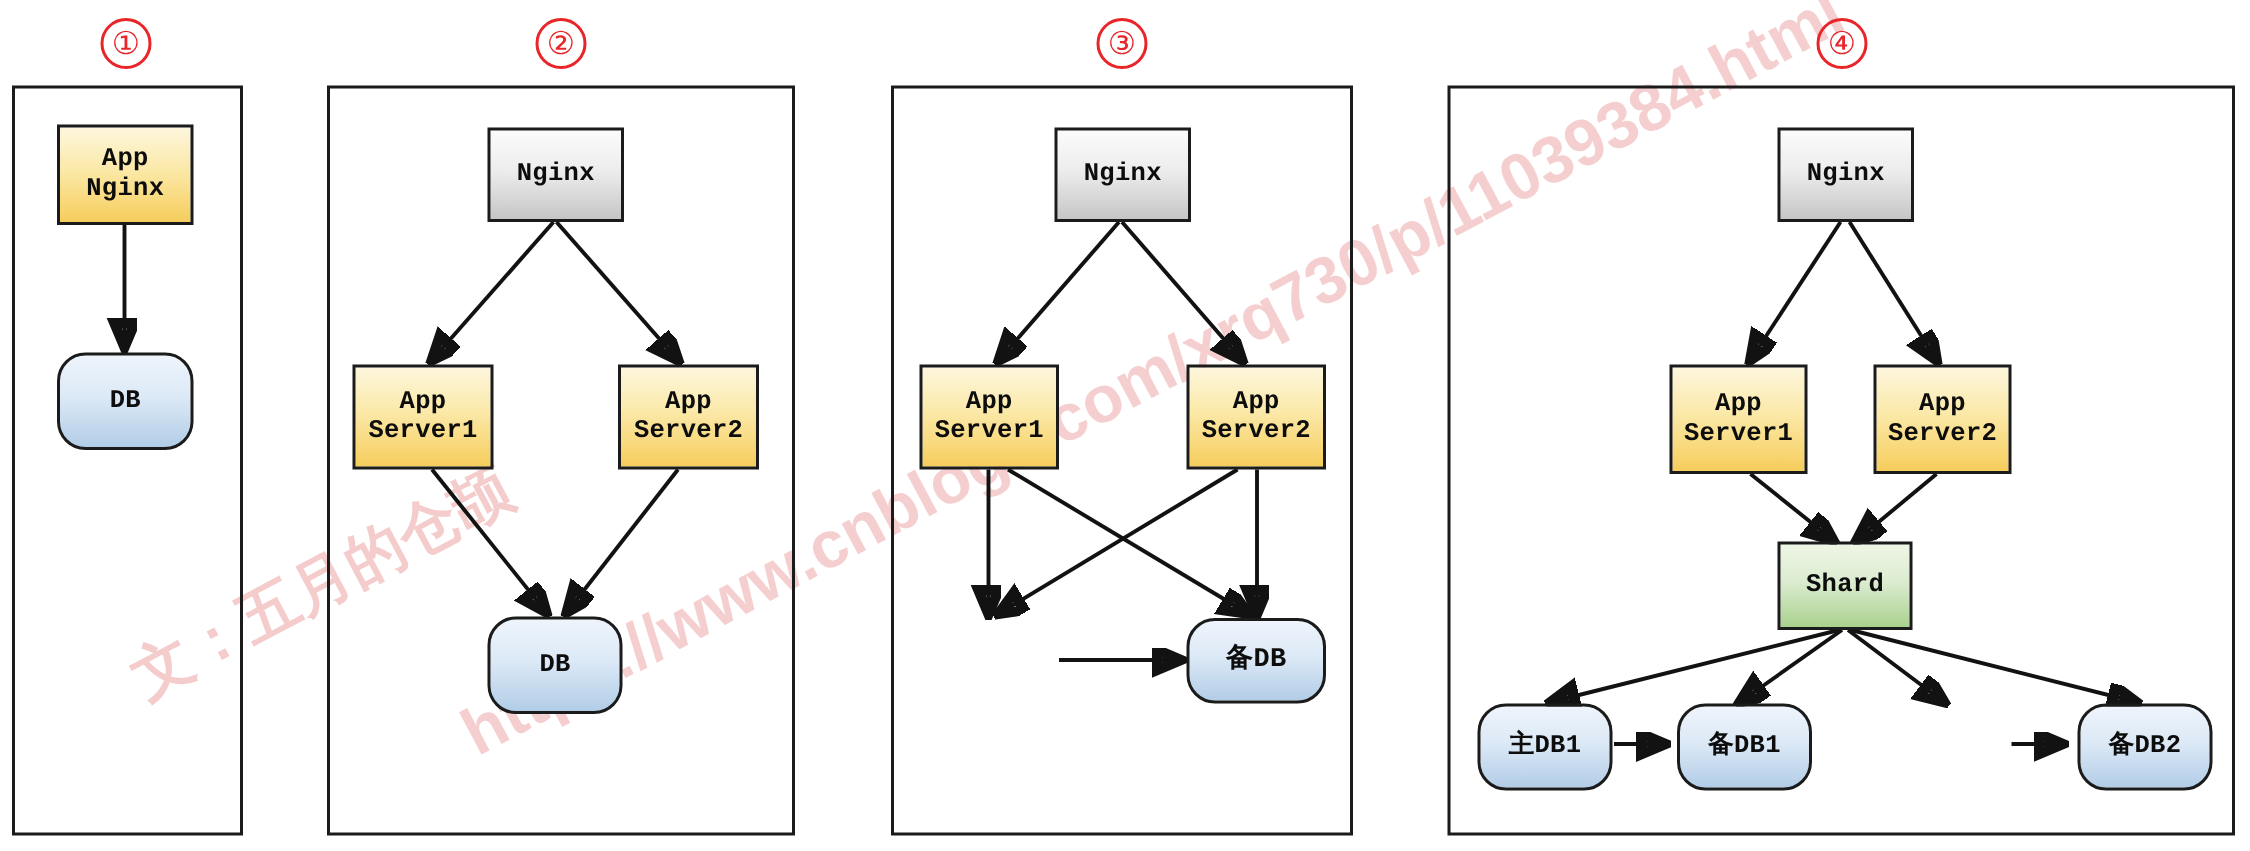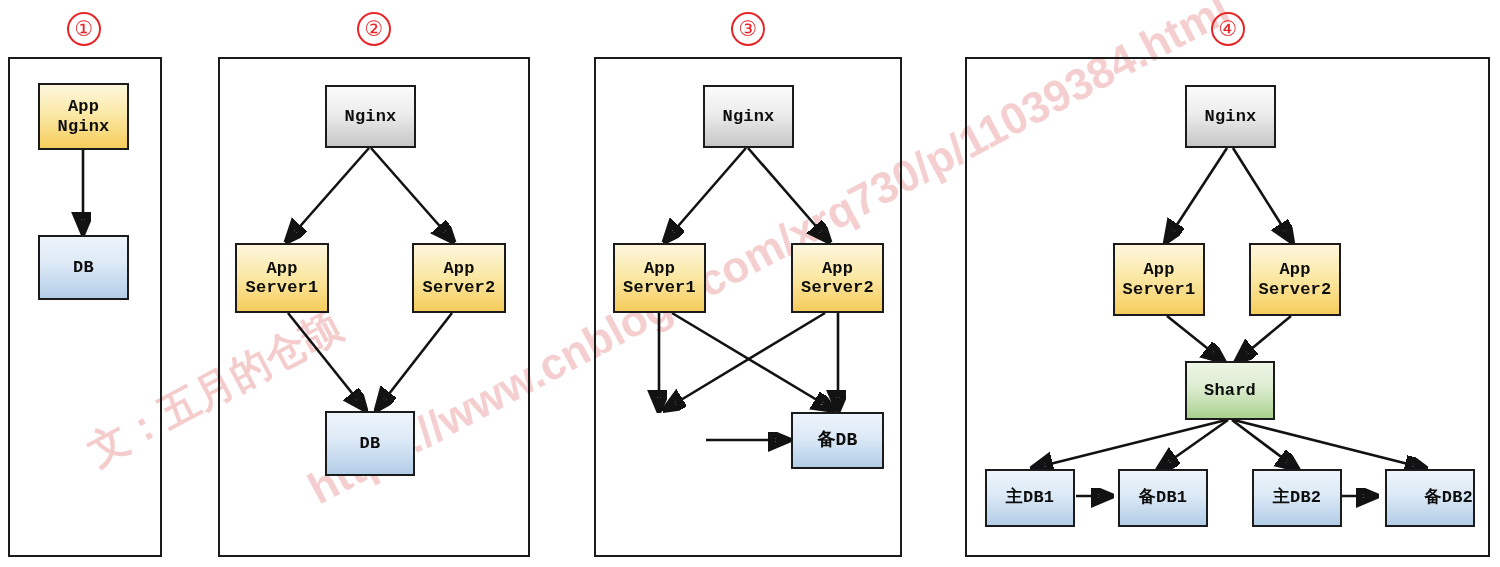--- a/index.html
+++ b/index.html
@@ -82,20 +82,21 @@
     line-height: 1.12;
     font-family: Liberation Mono, monospace;
   }
   .node .lbl { display: block; }
 
   .n-yellow {
     background: linear-gradient(to bottom, #fdf6dd 0%, #fbe9a8 45%, #f6cd5c 100%);
   }
   .n-blue {
     background: linear-gradient(to bottom, #eef4fb 0%, #dce9f6 45%, #b2cde7 100%);
+    border-radius: 19px;
   }
   .n-gray {
     background: linear-gradient(to bottom, #fbfbfb 0%, #ededed 45%, #c6c6c6 100%);
   }
   .n-green {
     background: linear-gradient(to bottom, #eef6e6 0%, #dcecd0 45%, #a9d18e 100%);
   }
 
   svg.wires {
     position: absolute;
@@ -226,20 +227,17 @@
   </div>
   <div class="node n-green" style="left:1185px; top:361px; width:90px; height:59px; font-size:17px;">
     <span class="lbl">Shard</span>
   </div>
   <div class="node n-blue" style="left:985px; top:469px; width:90px; height:58px; font-size:17px;">
     <span class="lbl">主DB1</span>
   </div>
   <div class="node n-blue" style="left:1118px; top:469px; width:90px; height:58px; font-size:17px;">
     <span class="lbl">备DB1</span>
   </div>
-  <div class="node n-blue" style="left:1252px; top:469px; width:90px; height:58px; font-size:17px;">
-    <span class="lbl">主DB2</span>
-  </div>
-  <div class="node n-blue" style="left:1385px; top:469px; width:90px; height:58px; font-size:17px;justify-content:flex-end;">
+  <div class="node n-blue" style="left:1385px; top:469px; width:90px; height:58px; font-size:17px;">
     <span class="lbl">备DB2</span>
   </div>
 
 </div>
 
 </body></html>

